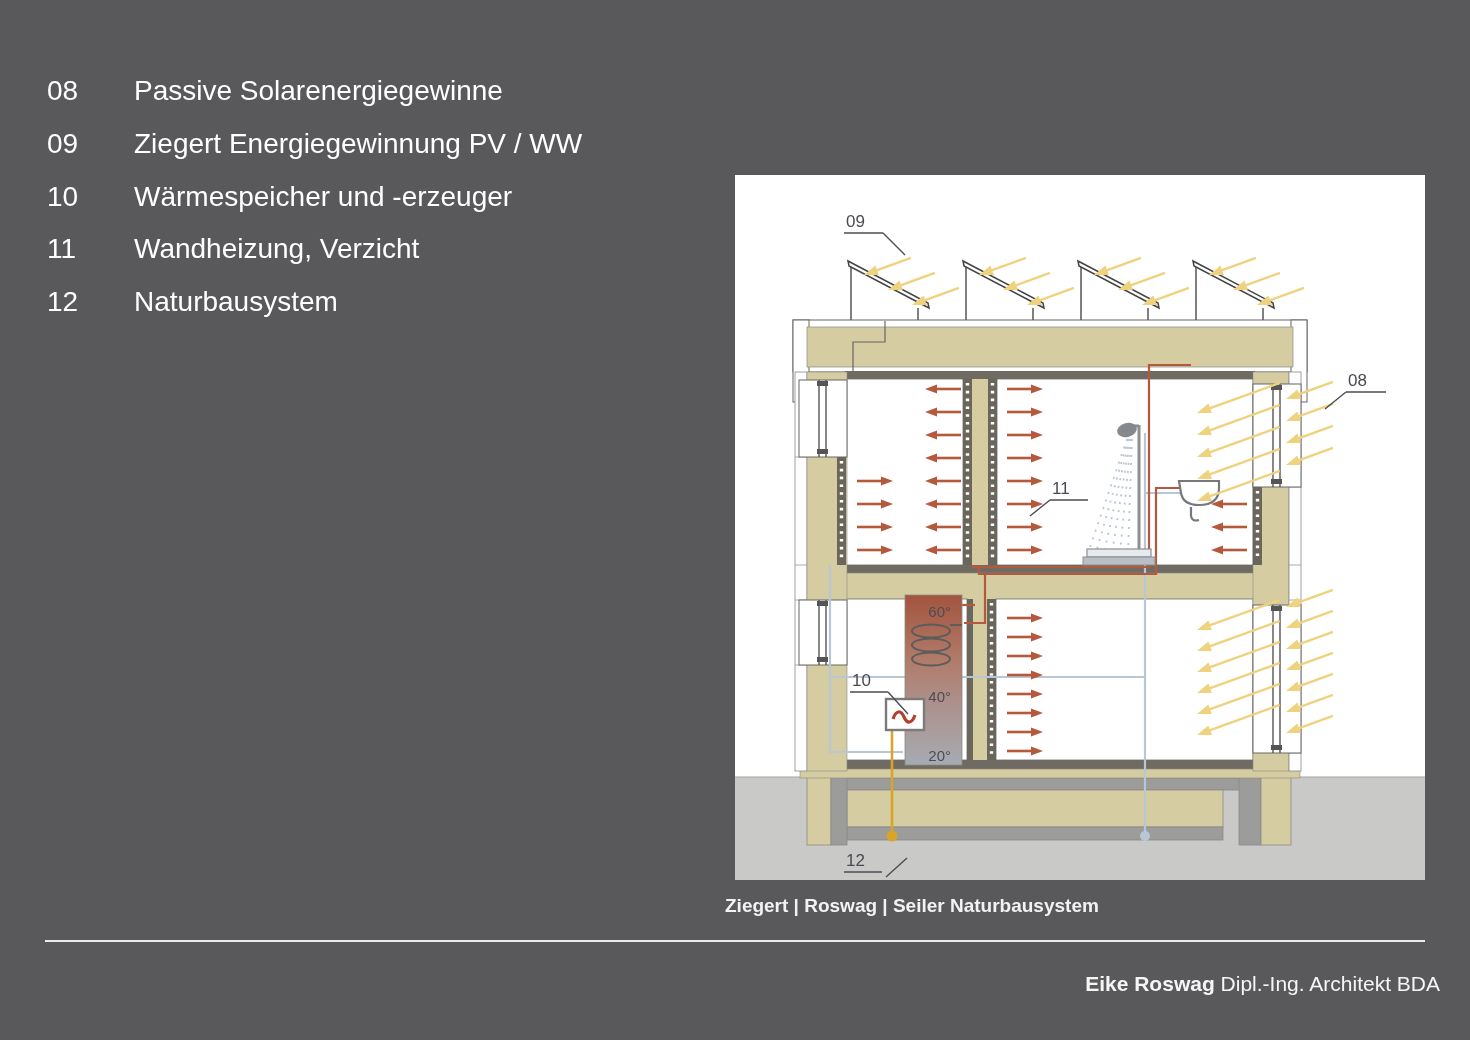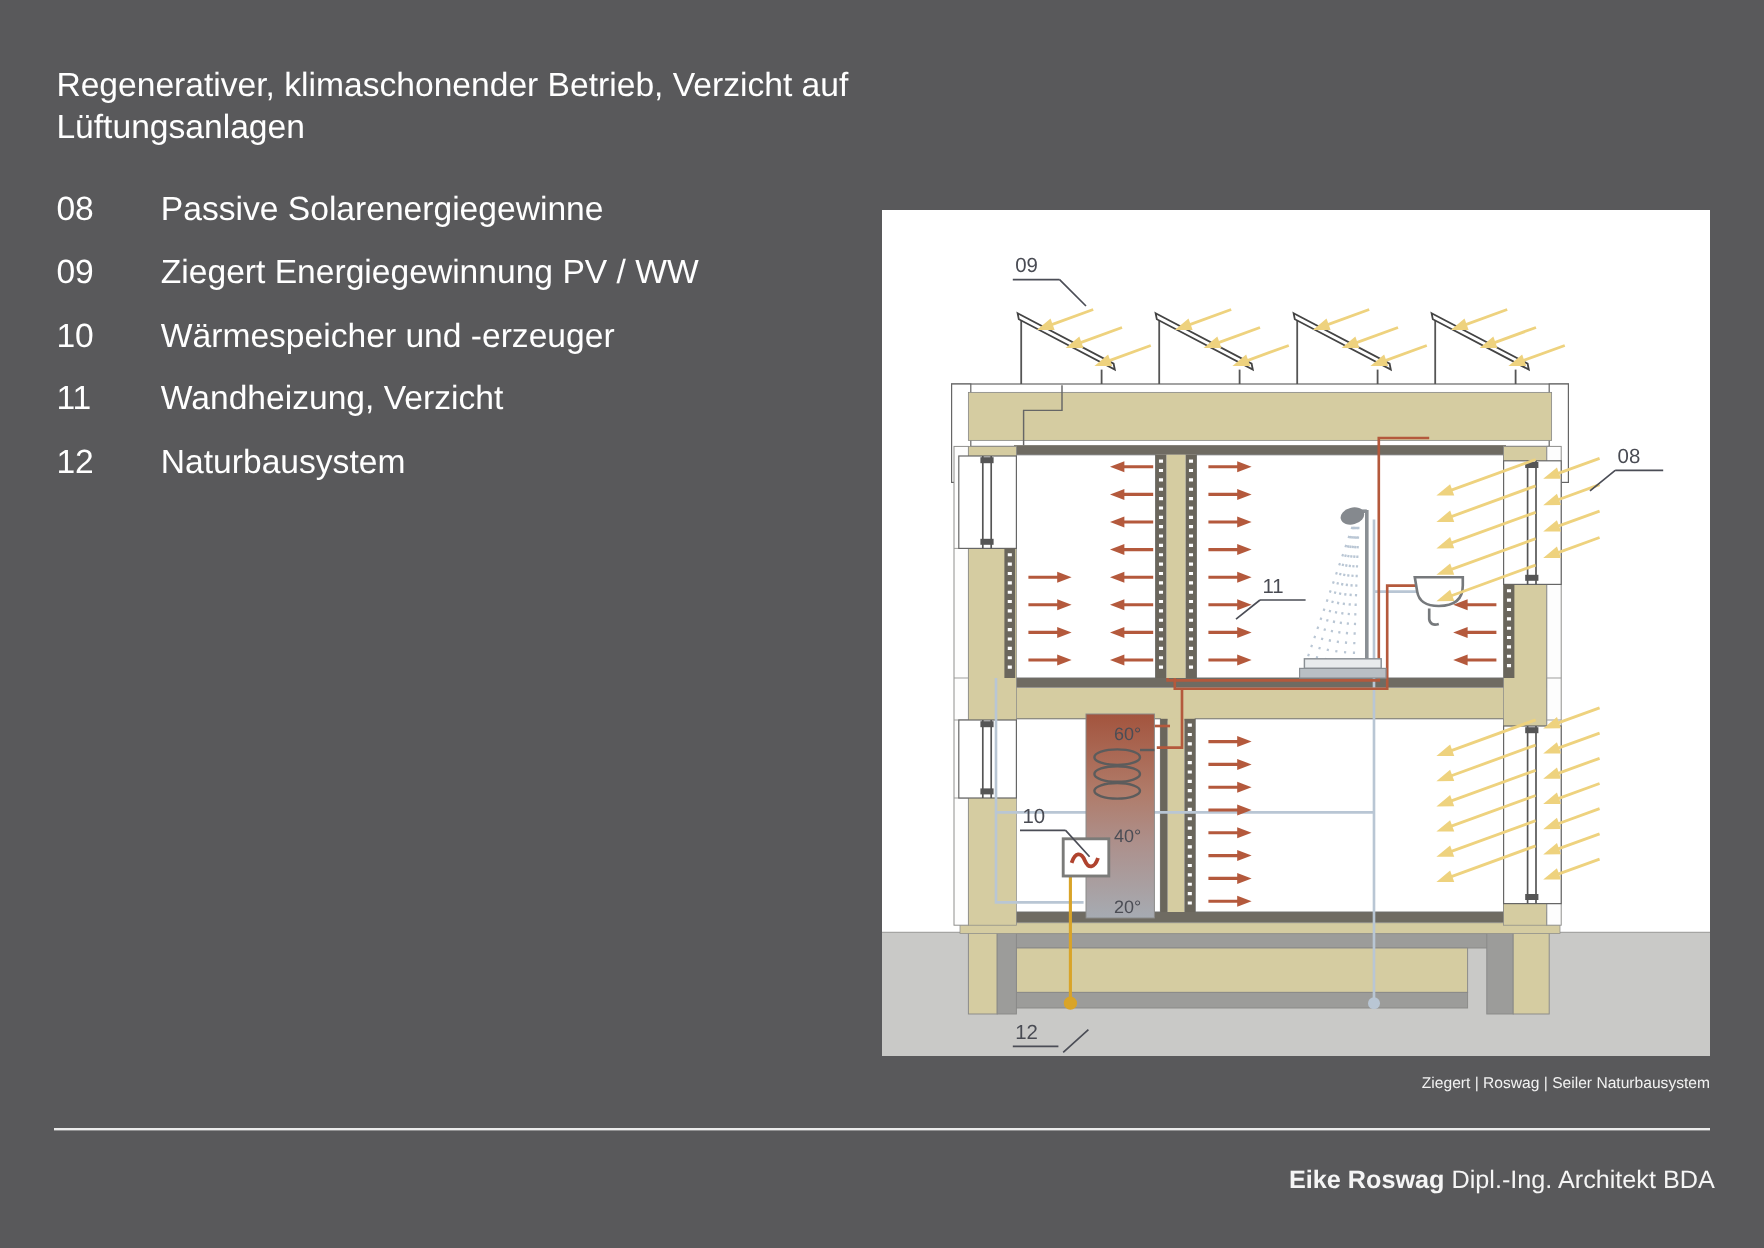--- a/index.html
+++ b/index.html
@@ -16,38 +16,37 @@
   .legend-heading{font-size:28px;font-weight:bold;line-height:1.2;}
   .legend-row{display:flex;margin-top:22px;font-size:28px;line-height:1.1;}
   .legend-num{width:63px;flex:0 0 63px;}
   .legend-label{flex:1;margin-left:24px;}
   .diagram-panel{
     position:absolute;left:735px;top:175px;width:690px;height:705px;
     background:#ffffff;
   }
   .caption{
     position:absolute;right:45px;top:895px;width:700px;
-    text-align:right;font-size:13px;font-weight:normal;color:#f2f2f2;
+    font-size:19px;font-weight:bold;color:#f2f2f2;
   }
   .divider{position:absolute;left:45px;top:940px;width:1380px;height:2px;background:#ececec;}
   .footer{
-    position:absolute;right:41px;top:972px;width:800px;
+    position:absolute;right:30px;top:972px;width:800px;
     text-align:right;font-size:21px;color:#f5f5f5;
   }
   .footer .b{font-weight:bold;}
   svg text{font-family:"Liberation Sans",sans-serif;}
   .callout{font-size:17px;fill:#494b53;}
   .temp{font-size:15px;fill:#4b4d55;}
   .lead{stroke:#4b4d56;stroke-width:1.4;fill:none;}
 </style>
 </head>
 <body>
 
 <div class="textcol">
-  <p class="subtitle">Regenerativer, klimaschonender Betrieb, Verzicht auf Lüftungsanlagen</p>
   <div class="legend">
     <div class="legend-row">
       <span class="legend-num">08</span>
       <span class="legend-label">Passive Solarenergiegewinne</span>
     </div>
     <div class="legend-row">
       <span class="legend-num">09</span>
       <span class="legend-label">Ziegert Energiegewinnung PV / WW</span>
     </div>
     <div class="legend-row">

